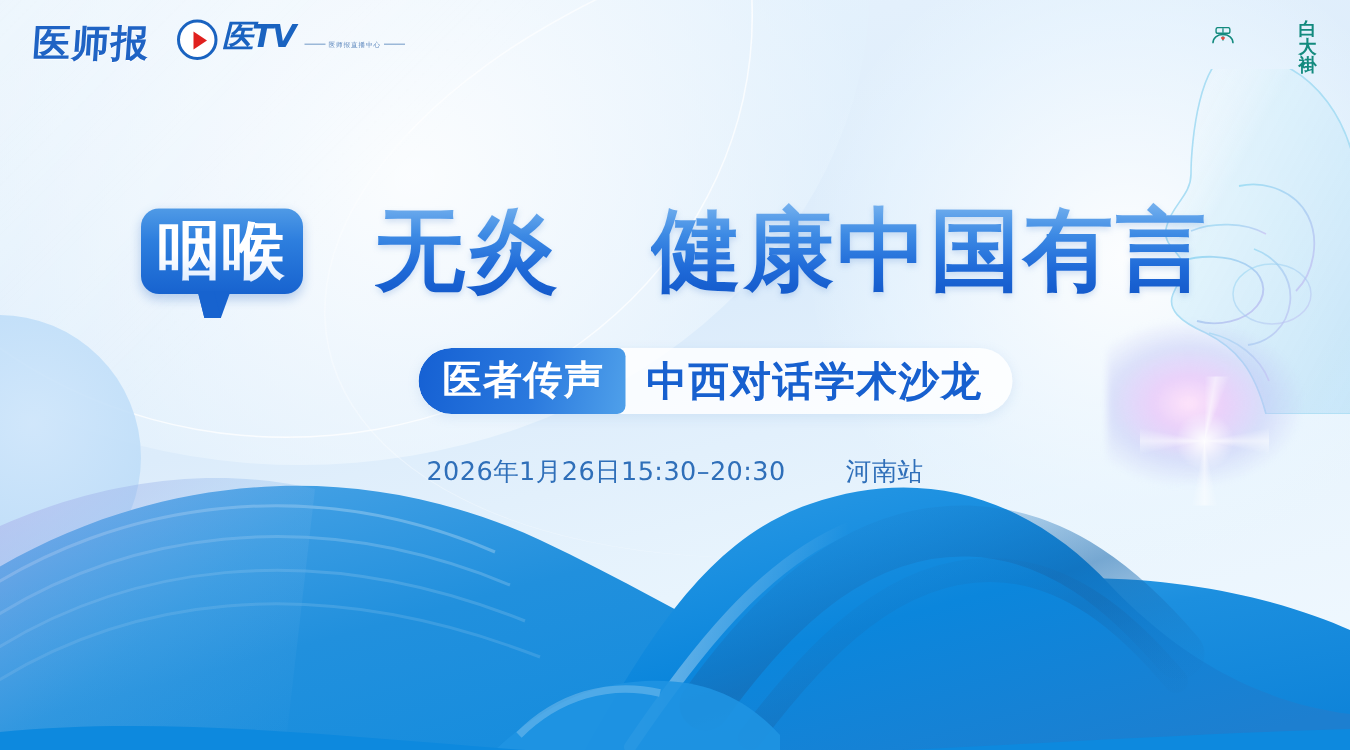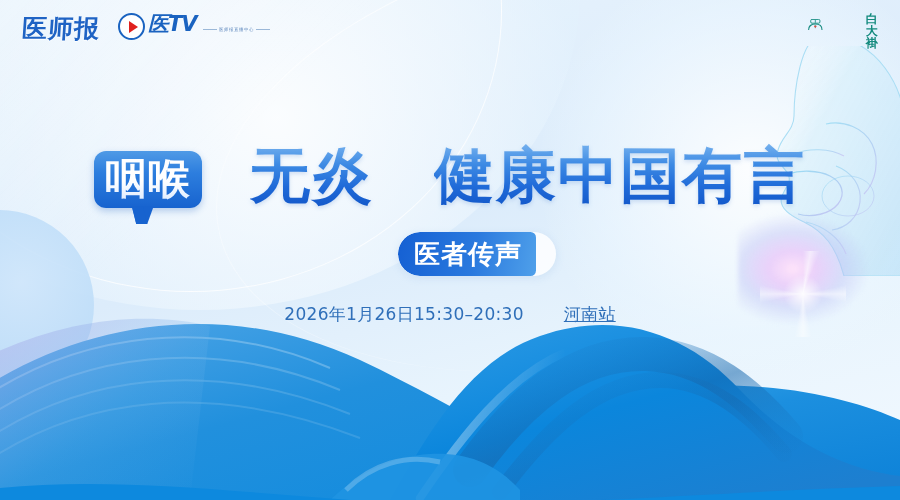--- a/index.html
+++ b/index.html
@@ -109,21 +109,21 @@
   .bdg-icon{width:54px;height:27px;}
   .bdg-text{
     font-family:"DejaVu Serif","Liberation Serif",serif;
     font-size:12px;font-weight:700;color:#138a7e;letter-spacing:1px;
     margin-top:1px;line-height:12px;
   }
 
   
   .title-row{
     position:absolute;left:0;top:126px;width:900px;height:82px;
-    display:flex;align-items:flex-end;justify-content:center;
+    display:flex;align-items:center;justify-content:center;
   }
   .bubble{
     position:relative;
     background:linear-gradient(180deg,#4f9ae6 0%,#2d7ede 38%,#1763cf 100%);
     border-radius:12px;
     padding:5px 11px 6px 11px;
     margin-right:10px;
     box-shadow:0 3px 7px rgba(21,90,185,.28);
   }
   .bubble::after{
@@ -189,21 +189,21 @@
     color:#1760cf;line-height:29px;white-space:nowrap;
   }
 
   
   .date-row{
     position:absolute;left:0;top:300px;width:900px;height:28px;
     display:flex;align-items:center;justify-content:center;
     font-family:"DejaVu Sans","Liberation Sans",sans-serif;
     font-size:17px;color:#2f6fb9;letter-spacing:.3px;
   }
-  .date-city{margin-left:40px;text-decoration:underline;}
+  .date-city{margin-left:40px;}
 </style>
 </head>
 <body>
 
 <div class="poster">
 
   <div class="bg-layer">
     <div class="bg-sweep-top"></div>
     <div class="bg-sweep-arc"></div>
     <div class="bg-arc-thin"></div>
@@ -334,20 +334,21 @@
     <span class="title-main">无炎</span>
     <span class="title-gap"></span>
     <span class="title-main">健康中国有言</span>
   </div>
 
   <div class="subtitle-row">
     <span class="sub-pill">
       <span class="sub-badge">
         <span class="sub-badge-text">医者传声</span>
       </span>
+      <span class="sub-main">中西对话学术沙龙</span>
     </span>
   </div>
 
   <div class="date-row">
     <span>2026年1月26日15:30–20:30</span>
     <span class="date-city">河南站</span>
   </div>
 
 </div>
 

